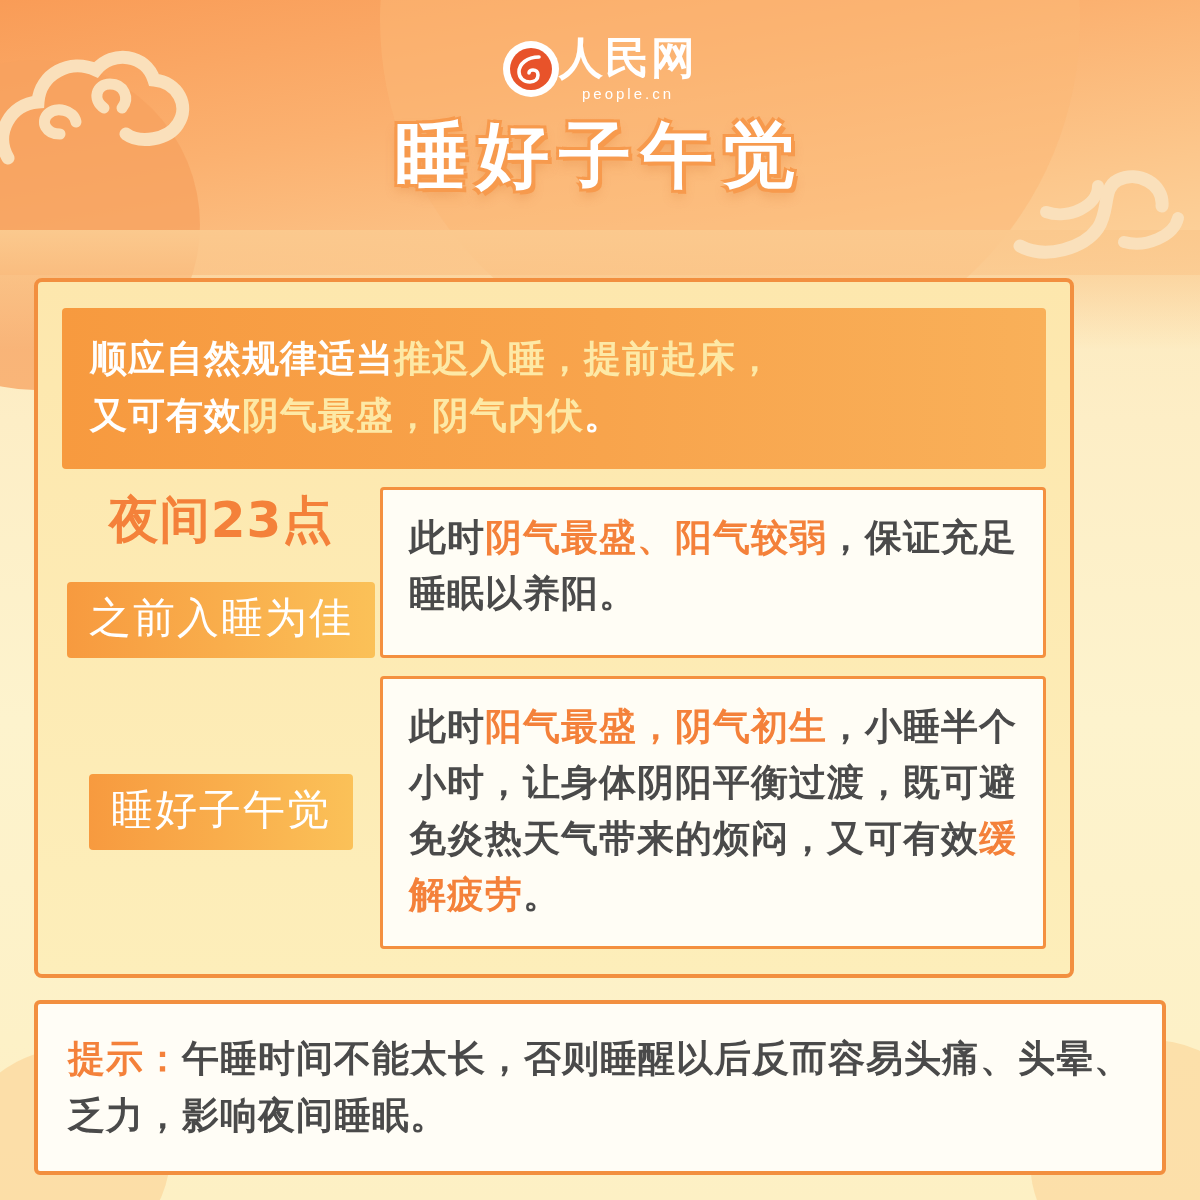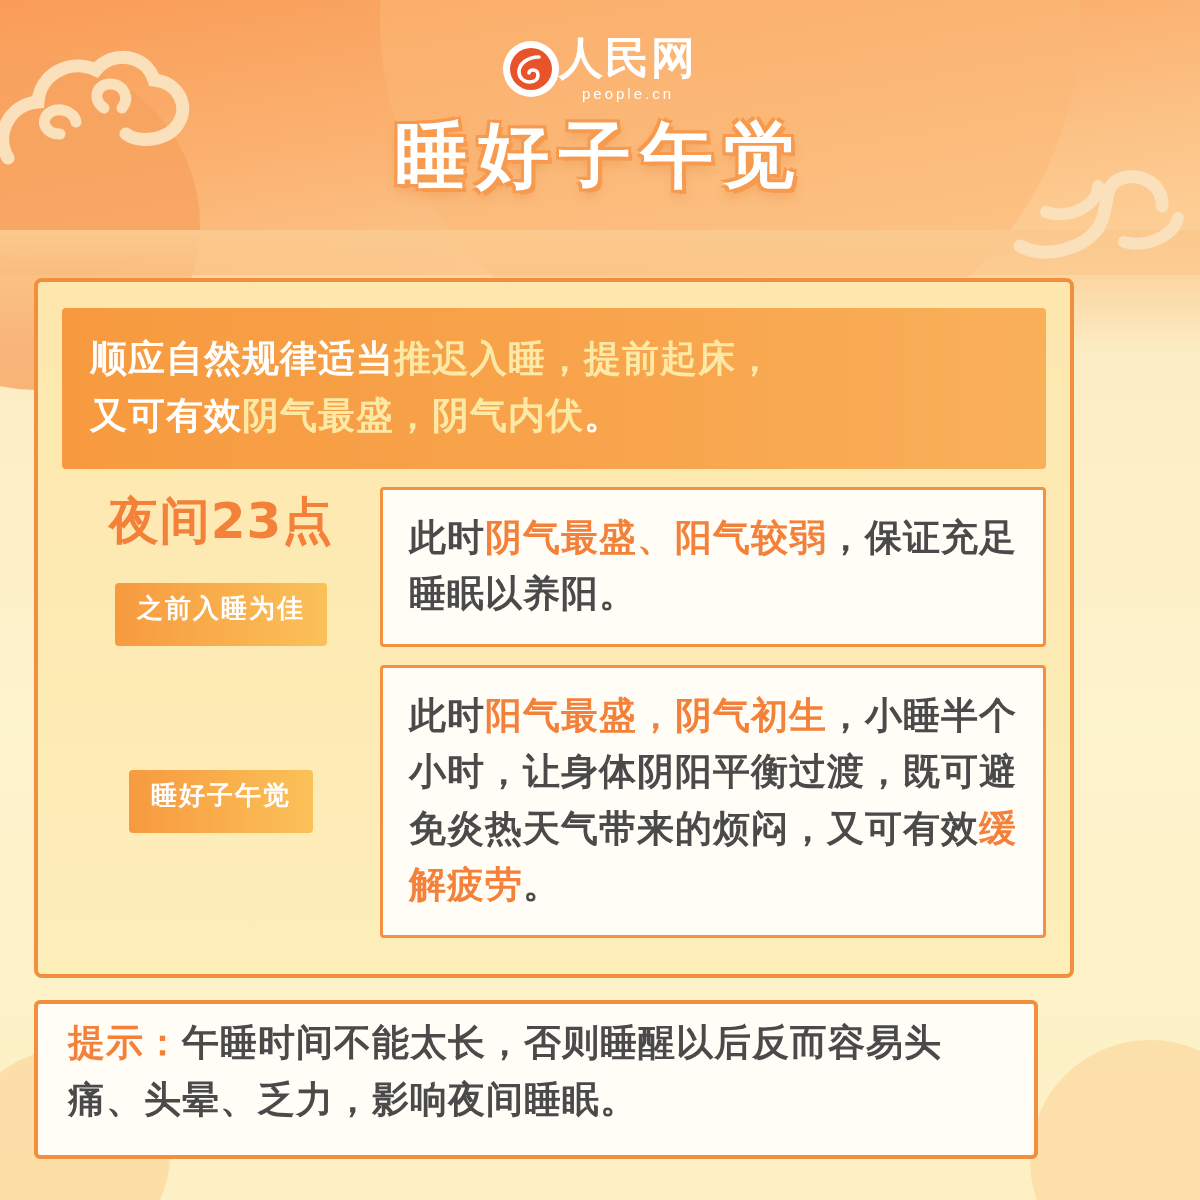--- a/index.html
+++ b/index.html
@@ -184,23 +184,23 @@
   .row-label .big {
     font-size: 50px;
     font-weight: 700;
     color: #f4813a;
     letter-spacing: 1px;
     font-family: "DejaVu Sans", "Liberation Sans", sans-serif;
   }
   .row-label .chip {
     background: linear-gradient(90deg, #f79a3f 0%, #fbc158 100%);
     color: #ffffff;
-    font-size: 26px;
-    font-weight: 700;
-    padding: 8px 22px 20px 22px;
+    font-size: 42px;
+    font-weight: 400;
+    padding: 8px 22px 12px 22px;
     border-radius: 4px;
     letter-spacing: 2px;
   }
   .row-body {
     flex: 1;
     border: 3px solid #f4903f;
     border-radius: 4px;
     background: #fffdf5;
     padding: 20px 24px 22px 26px;
     font-size: 37px;
@@ -209,26 +209,26 @@
     color: #4a4a4a;
     letter-spacing: 1px;
   }
   .row-body .hl { color: #f4813a; }
 
   
   .tip {
     position: absolute;
     left: 34px;
     top: 1000px;
-    width: 1004px;
+    width: 1132px;
     border: 4px solid #f28f3f;
     border-radius: 6px;
     background: #fffdf6;
     box-sizing: border-box;
-    padding: 10px 30px 26px 30px;
+    padding: 26px 30px 26px 30px;
     font-size: 37px;
     line-height: 1.55;
     font-weight: 700;
     color: #4a4a4a;
     letter-spacing: 1px;
   }
   .tip .label { color: #f4813a; }
 </style>
 </head>
 <body>

